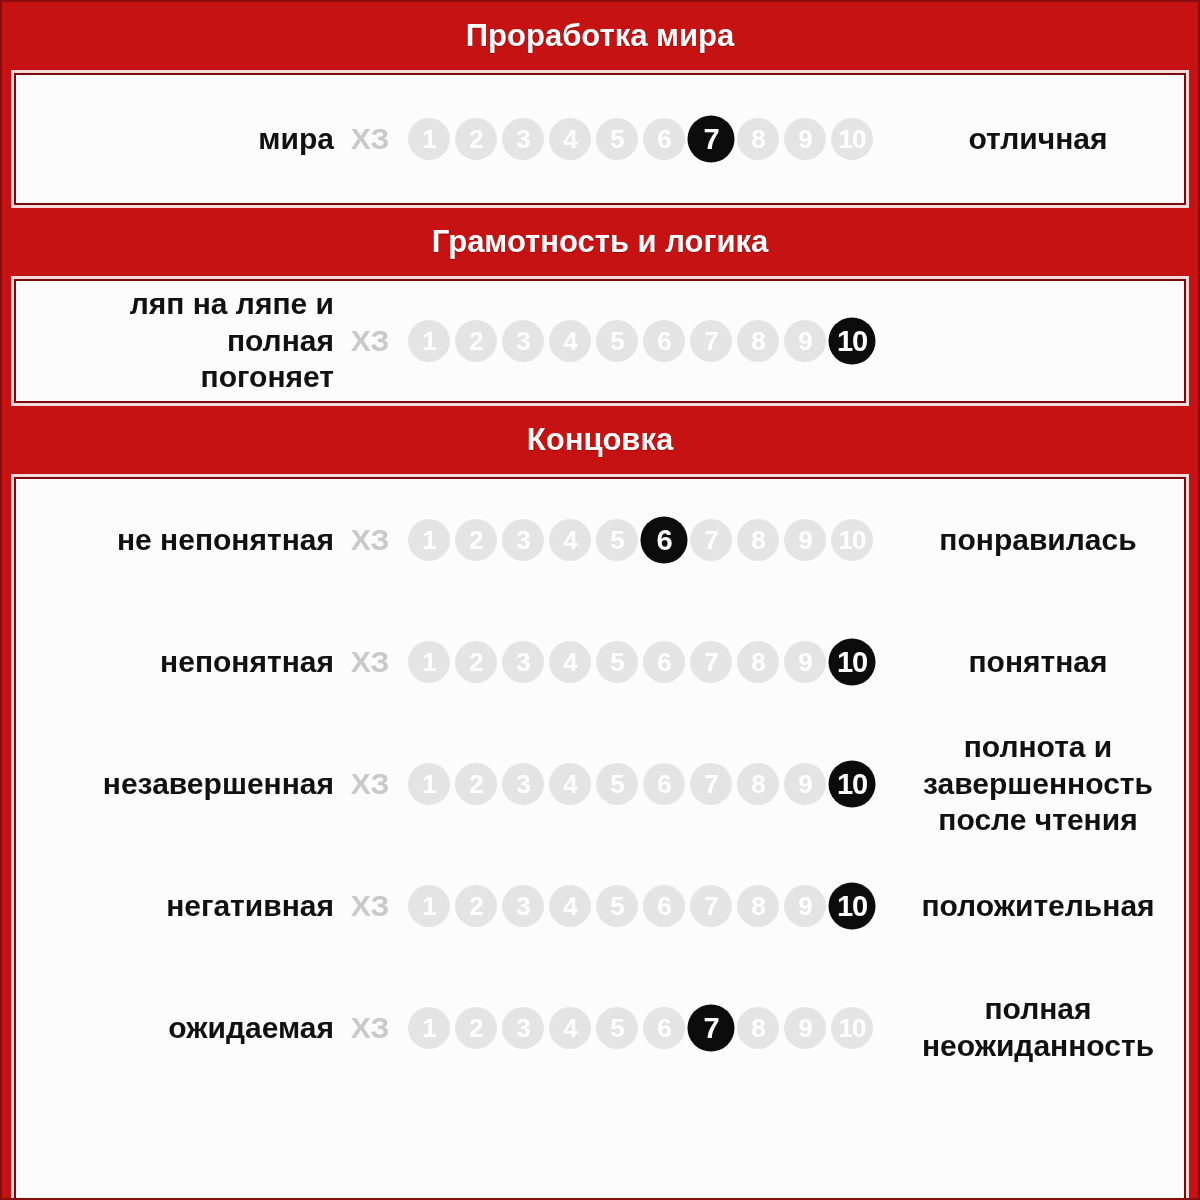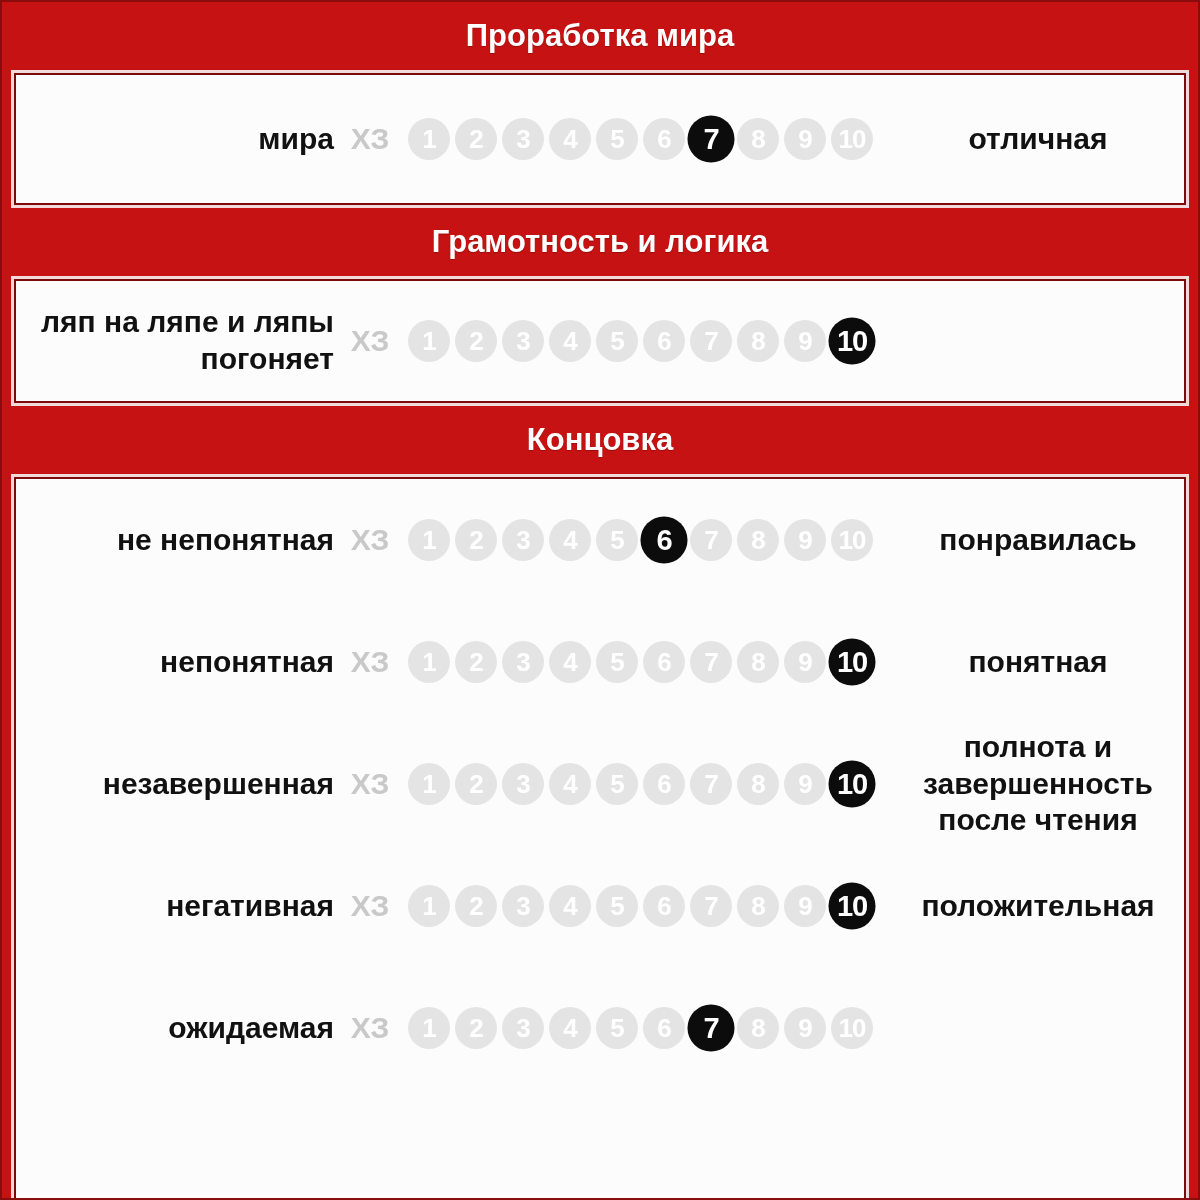--- a/index.html
+++ b/index.html
@@ -97,21 +97,21 @@
     </div>
   </section>
 
   <section>
     <header class="bar">
       <span class="bar-title">Грамотность и логика</span>
     </header>
     <div class="panel panel-1">
       <div class="rows">
   <div class="row">
-    <div class="label left">ляп на ляпе и ляпы
+    <div class="label left">ляп на ляпе и полная
 погоняет</div>
     <div class="scale">
       <span class="xz">ХЗ</span>
     <span class="dot">1</span>
               <span class="dot">2</span>
               <span class="dot">3</span>
               <span class="dot">4</span>
               <span class="dot">5</span>
               <span class="dot">6</span>
               <span class="dot">7</span>
@@ -212,17 +212,19 @@
               <span class="dot">2</span>
               <span class="dot">3</span>
               <span class="dot">4</span>
               <span class="dot">5</span>
               <span class="dot">6</span>
               <span class="dot sel">7</span>
               <span class="dot">8</span>
               <span class="dot">9</span>
               <span class="dot">10</span>
             </div>
+    <div class="label right">полная
+неожиданность</div>
   </div>
 </div>
     </div>
   </section>
 </div>
 
 </body></html>

